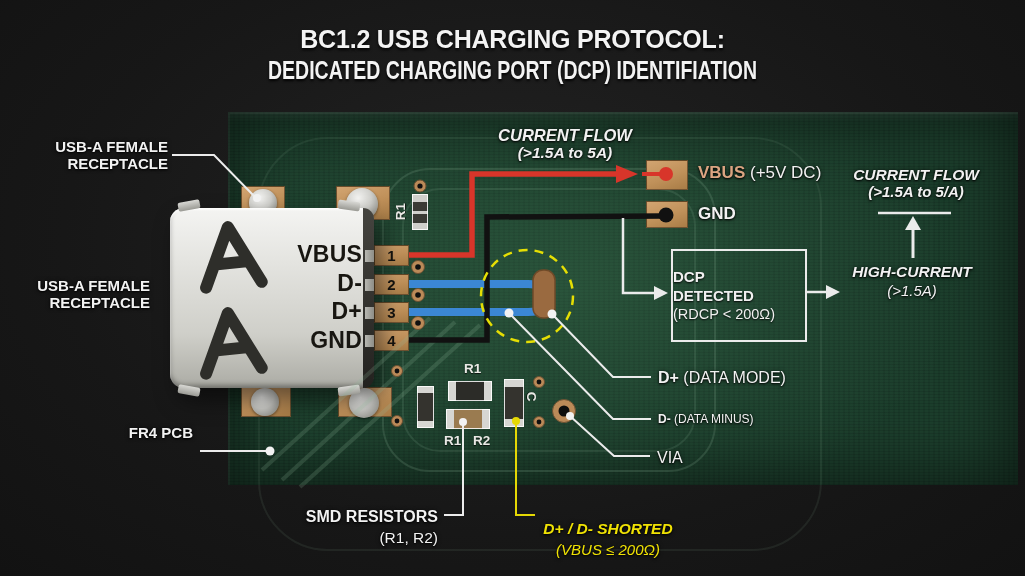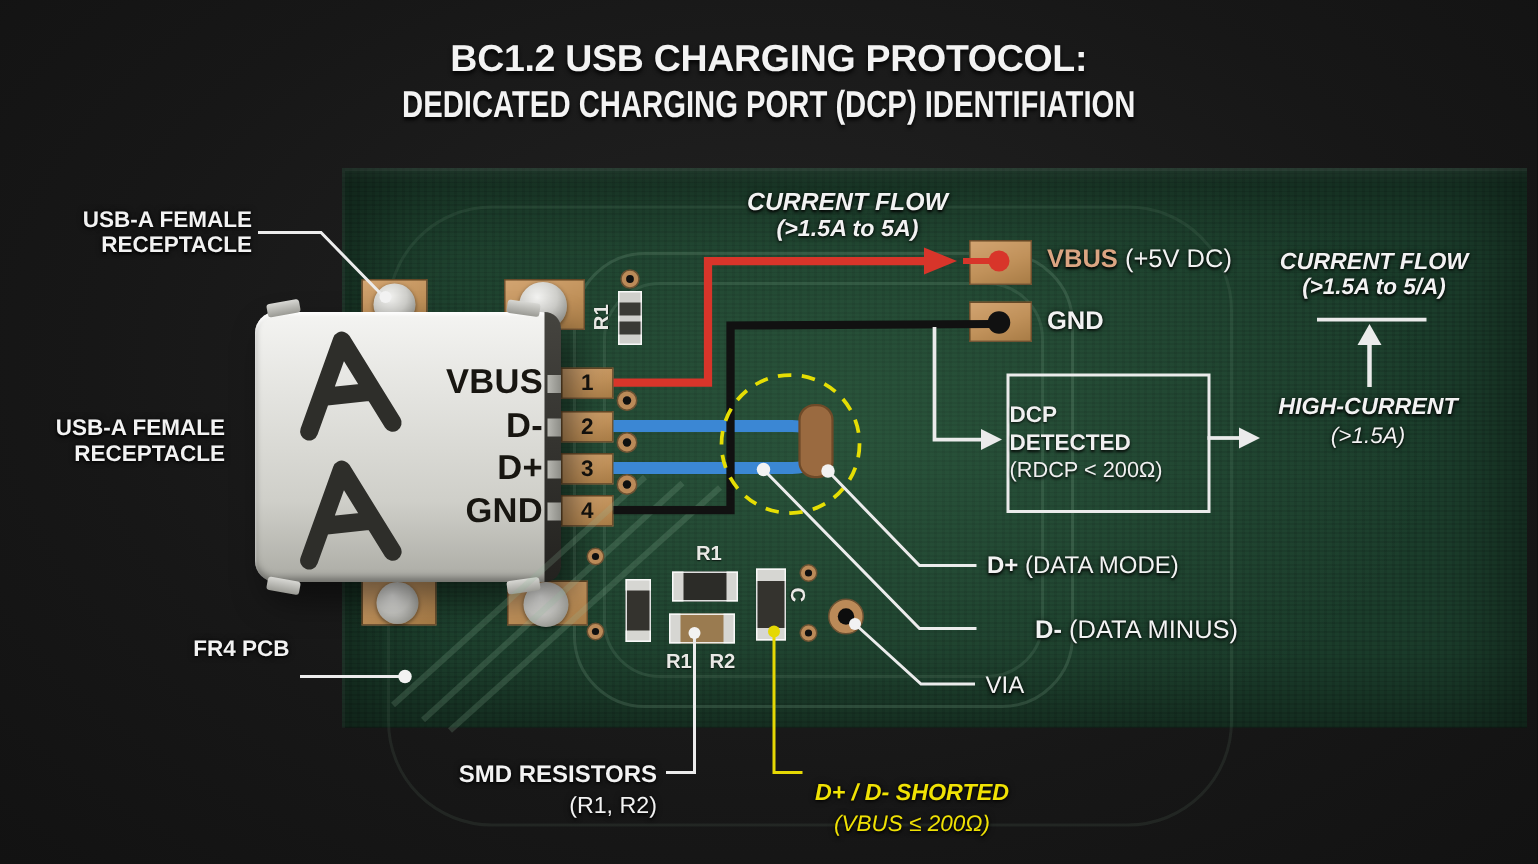--- a/index.html
+++ b/index.html
@@ -263,21 +263,21 @@
 
   <div class="abs lbl ctr" style="left:832px;top:262px;width:160px;line-height:19px;">
     <div style="font-size:15.5px;">HIGH-CURRENT</div>
     <div class="reg" style="font-size:15px;">(&gt;1.5A)</div>
   </div>
 
   <div class="abs lbl" style="left:658px;top:369px;font-size:16px;">
     <span>D+</span>
     <span class="reg">(DATA MODE)</span>
   </div>
-  <div class="abs lbl" style="left:690px;top:411px;font-size:17px;">
+  <div class="abs lbl" style="left:658px;top:411px;font-size:12px;">
     <span>D-</span>
     <span class="reg">(DATA MINUS)</span>
   </div>
   <div class="abs lbl reg" style="left:657px;top:449px;font-size:16px;"><span>VIA</span></div>
 
   <div class="abs lbl rt" style="left:278px;top:506px;width:160px;line-height:21px;">
     <div style="font-size:16px;">SMD RESISTORS</div>
     <div class="reg" style="font-size:15.5px;">(R1, R2)</div>
   </div>
 

